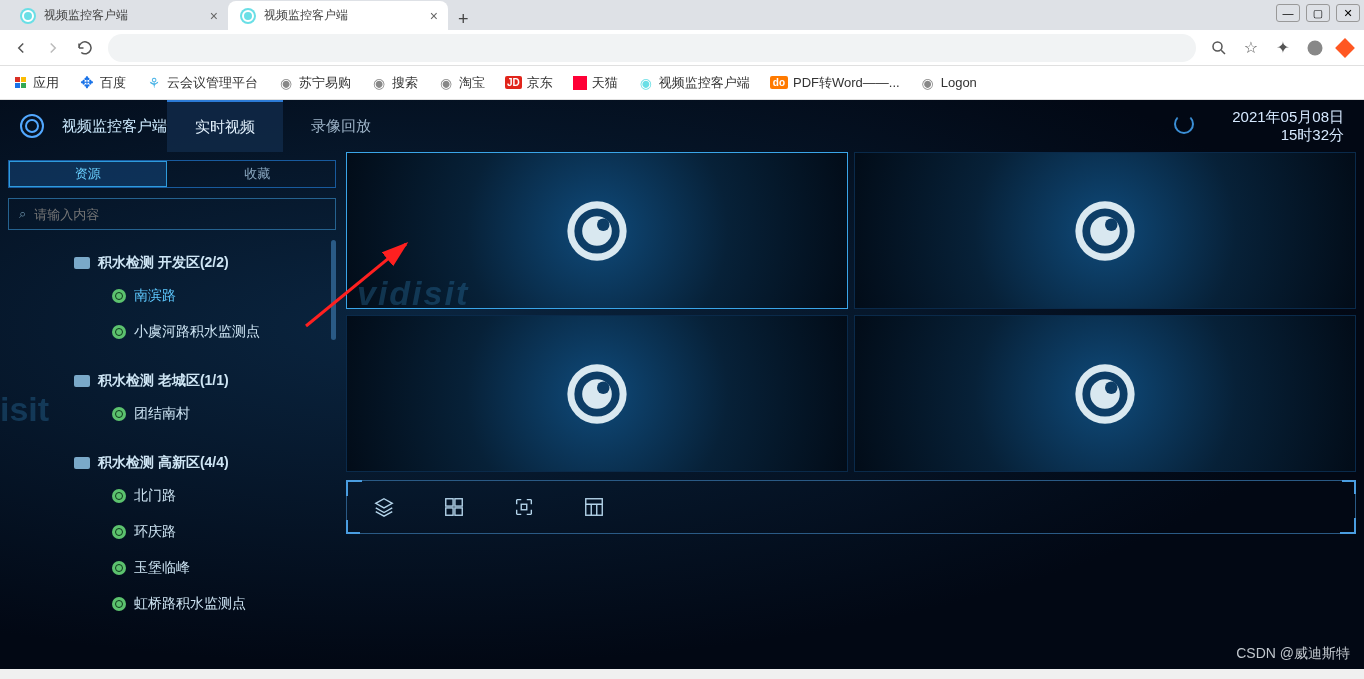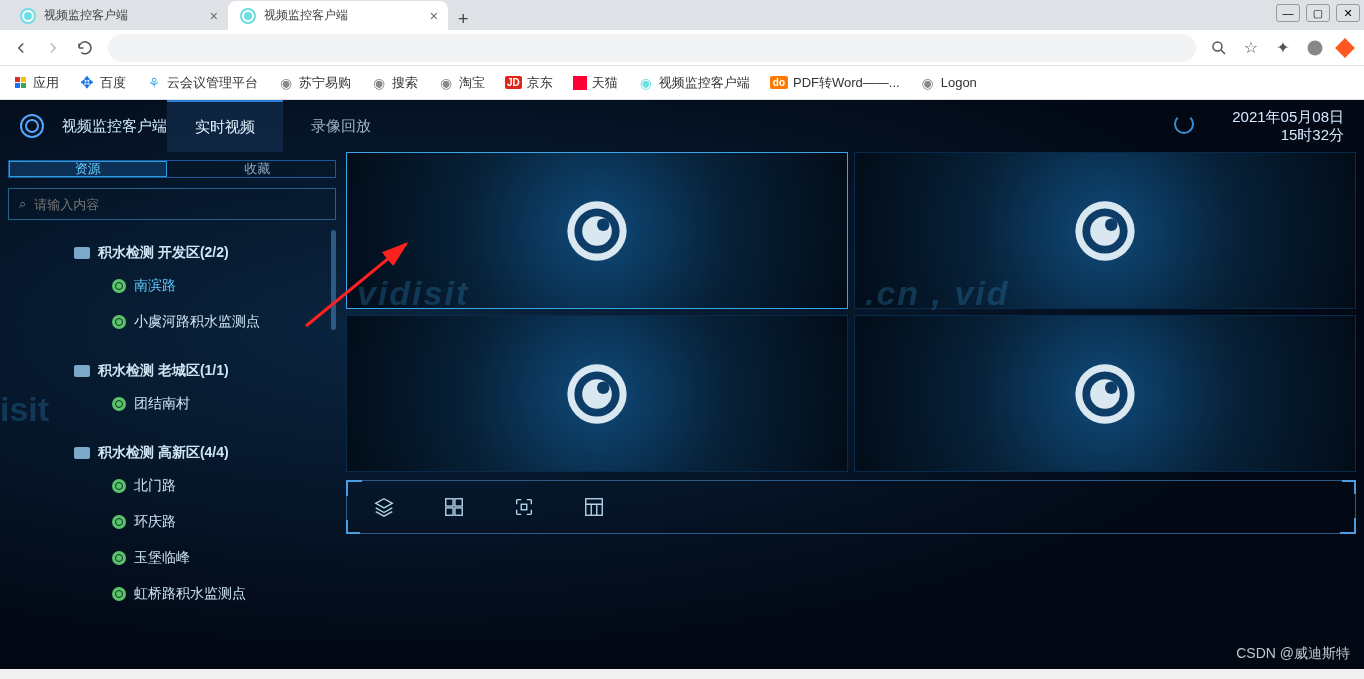--- a/index.html
+++ b/index.html
@@ -45,21 +45,21 @@
 .app-logo::after{content:""; width:10px; height:10px; border:2px solid #52a8ff; border-radius:50%;}
 .app-title { font-size:15px; color:#cdebff; }
 .header-tabs { display:flex; height:100%; }
 .header-tab { padding:0 28px; display:flex; align-items:center; font-size:15px; color:#9fb5c9; position:relative; }
 .header-tab.active { background:rgba(16,40,70,0.9); color:#e3f2fd; border-top:2px solid #2c7bd6; }
 .datetime { position:absolute; right:20px; top:8px; text-align:right; color:#d6e9ff; font-size:15px; line-height:1.2;margin-left:16px; }
 .sync-icon { position:absolute; right:170px; top:14px; width:20px; height:20px; border:2px solid #3b8fd6; border-radius:50%; border-top-color:transparent; }
 
 
 .left-panel { position:absolute; left:8px; top:60px; width:328px; height:600px; }
-.panel-tabs { display:flex; border:1px solid #185a9d; height:18px; margin-bottom:10px;gap:13px; }
+.panel-tabs { display:flex; border:1px solid #185a9d; height:28px; margin-bottom:10px;gap:13px; }
 .panel-tab { flex:1; display:flex; align-items:center; justify-content:center; font-size:13px; color:#8aa8c0; }
 .panel-tab.active { background:rgba(24,90,157,0.4); color:#6ad0ff; border:1px solid #2e9bdc; }
 .search-box { height:32px; border:1px solid #25628f; display:flex; align-items:center; padding:0 10px; gap:8px; margin-bottom:10px; }
 .search-box input { background:transparent; border:none; outline:none; color:#7a9fb8; font-size:13px; flex:1; }
 .search-box .si { color:#6a8fa8; font-size:13px; }
 
 .tree { color:#cfe6f5; font-size:14px; overflow-y:auto; height:460px; position:relative; }
 .tree-scroll { position:absolute; right:0; top:0; width:5px; height:100px; background:#2a5a85; border-radius:3px; }
 .tree-group { padding:8px 0; }
 .group-header { display:flex; align-items:center; gap:8px; padding:6px 0 6px 66px; }
@@ -294,21 +294,20 @@
             <circle cx="58" cy="42" r="8" fill="#0d3d66"></circle>
           </svg>
         <div class="watermark wm1">vidisit</div>
       </div>
       <div class="video-cell">
         <svg class="eye-logo" viewBox="0 0 100 100">
             <circle cx="50" cy="50" r="38" fill="#d9e8f0"></circle>
             <circle cx="50" cy="50" r="24" fill="none" stroke="#0d3d66" stroke-width="10"></circle>
             <circle cx="58" cy="42" r="8" fill="#0d3d66"></circle>
           </svg>
-        <div class="watermark wm1">.cn , vid</div>
       </div>
       <div class="video-cell">
         <svg class="eye-logo" viewBox="0 0 100 100">
             <circle cx="50" cy="50" r="38" fill="#d9e8f0"></circle>
             <circle cx="50" cy="50" r="24" fill="none" stroke="#0d3d66" stroke-width="10"></circle>
             <circle cx="58" cy="42" r="8" fill="#0d3d66"></circle>
           </svg>
       </div>
       <div class="video-cell">
         <svg class="eye-logo" viewBox="0 0 100 100">

